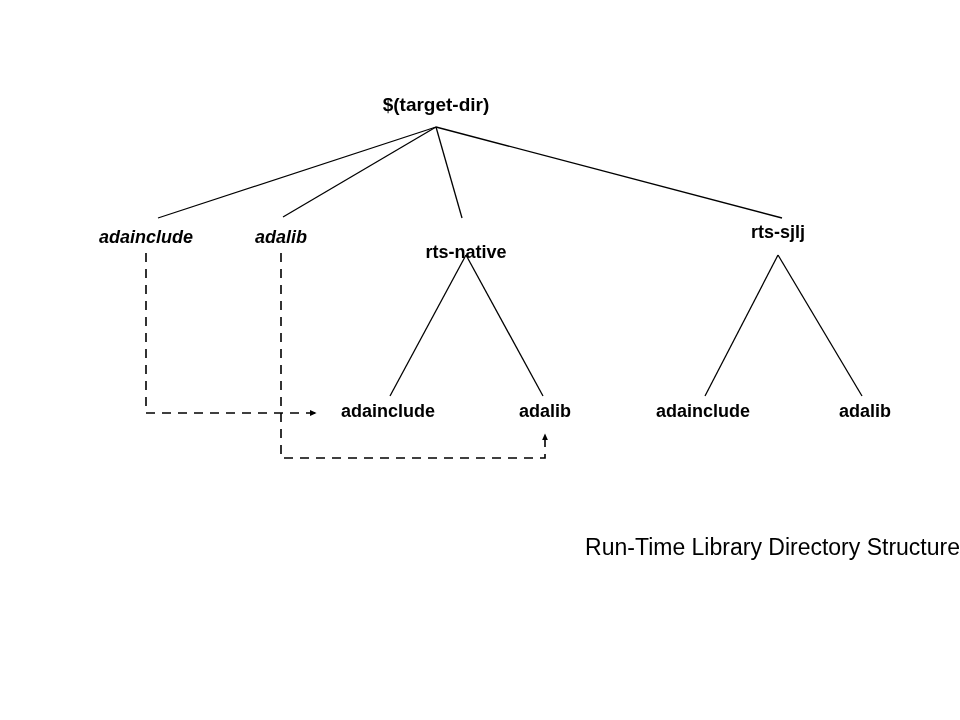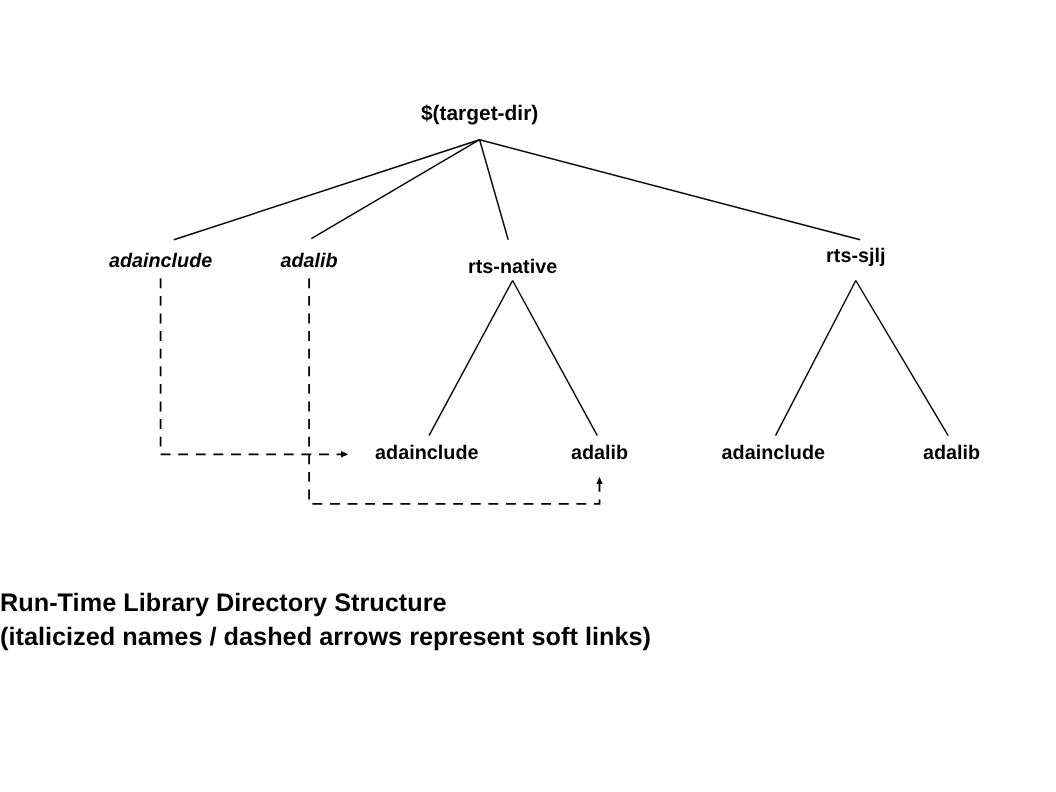--- a/index.html
+++ b/index.html
@@ -47,22 +47,22 @@
     font-style: italic;
   }
   .node-leaf {
     font-size: 18px;
   }
   #caption-block {
     position: absolute;
     left: 0;
     top: 532px;
     width: 960px;
-    text-align: left;
-    font-weight: bold;
+    text-align: right;
+    font-weight: normal;
     font-size: 23px;
     line-height: 1.35;
   }
   .caption-line {
     display: block;
     white-space: nowrap;
   }
 </style>
 </head>
 <body>
@@ -99,26 +99,25 @@
     <g stroke="#000000" stroke-width="1.6" fill="none" stroke-dasharray="9 7">
       <path d="M 146 253 L 146 413 L 316 413" marker-end="url(#arrowhead-right)"></path>
       <path d="M 281 253 L 281 458 L 545 458 L 545 434" marker-end="url(#arrowhead-up)"></path>
     </g>
   </svg>
 
   <div class="node-label node-root" style="left:436px; top:104px;">$(target-dir)</div>
 
   <div class="node-label node-level1 softlink" style="left:146px; top:237px;">adainclude</div>
   <div class="node-label node-level1 softlink" style="left:281px; top:237px;">adalib</div>
-  <div class="node-label node-level1" style="left:466px; top:242px;">rts-native</div>
+  <div class="node-label node-level1" style="left:466px; top:252px;">rts-native</div>
   <div class="node-label node-level1" style="left:778px; top:232px;">rts-sjlj</div>
 
   <div class="node-label node-leaf" style="left:388px; top:411px;">adainclude</div>
   <div class="node-label node-leaf" style="left:545px; top:411px;">adalib</div>
   <div class="node-label node-leaf" style="left:703px; top:411px;">adainclude</div>
   <div class="node-label node-leaf" style="left:865px; top:411px;">adalib</div>
 
   <div id="caption-block">
     <span class="caption-line">Run-Time Library Directory Structure</span>
-    <span class="caption-line">(italicized names / dashed arrows represent soft links)</span>
   </div>
 
 </div>
 
 </body></html>

